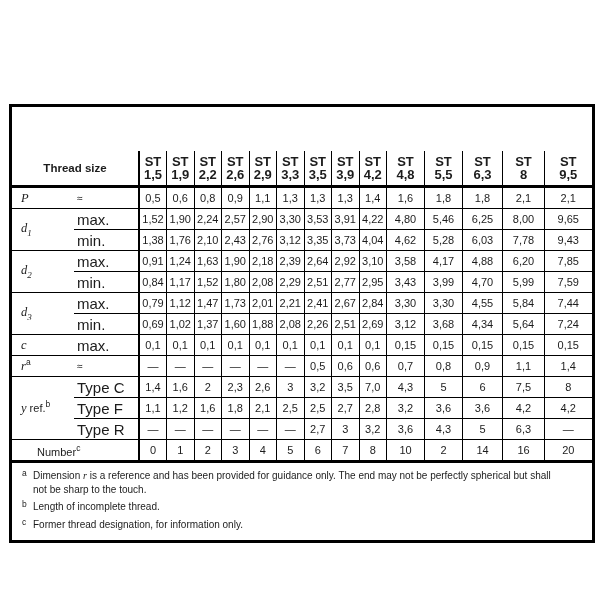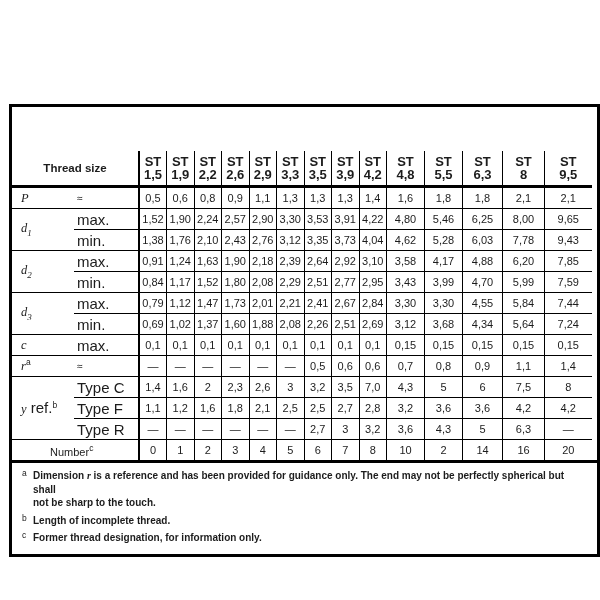--- a/index.html
+++ b/index.html
@@ -54,34 +54,34 @@
   }
   td.lbl1 sub { font-size: 9px; }
   td.lbl1 sup, td.numlbl sup {
     font-size: 8.5px;
     font-style: normal;
     font-family: "Liberation Sans", sans-serif;
   }
   td.lbl1 .suffix {
     font-style: normal;
     font-family: "Liberation Sans", sans-serif;
-    font-size: 15px;
+    font-size: 11px;
   }
   td.lbl2 {
     border-left: none;
     border-right: 2px solid #000;
     text-align: left;
     padding-left: 3px;
     font-size: 15px;
   }
   td.lbl2.approx { font-size: 10.5px; color: #333; }
   td.numlbl {
     border-right: 2px solid #000;
     text-align: left;
-    padding-left: 38px;
+    padding-left: 25px;
     font-size: 11px;
   }
   td.val { font-size: 11px; }
   .footnotes {
     border-top: 3px solid #000;
     padding: 6px 8px 9px 6px;
     font-size: 10px;
   }
   .fn {
     display: flex;
@@ -90,21 +90,21 @@
     margin-bottom: 4px;
   }
   .fn:last-child { margin-bottom: 0; }
   .fn-m {
     flex: 0 0 15px;
     font-size: 8.5px;
     transform: translateY(-2px);
     padding-left: 4px;
     box-sizing: border-box;
   }
-  .fn-t { flex: 1; white-space: pre-wrap; font-weight: bold; }
+  .fn-t { flex: 1; white-space: pre-wrap; }
   .var-s { font-family: "Liberation Serif", serif; font-style: italic; }
 </style>
 </head>
 <body>
 
 <div class="page">
   <div class="doc-table">
     <table>
       <colgroup>
         <col style="width:62px">

